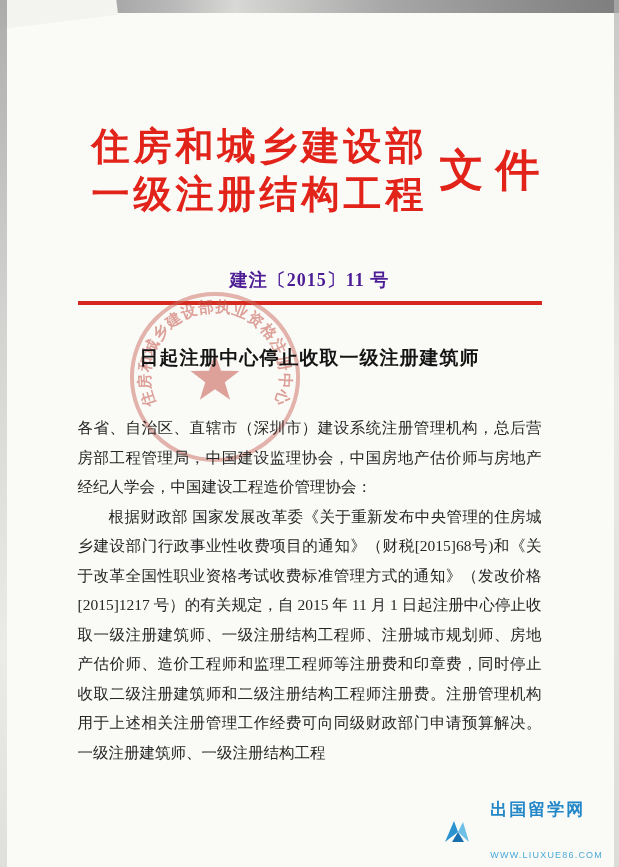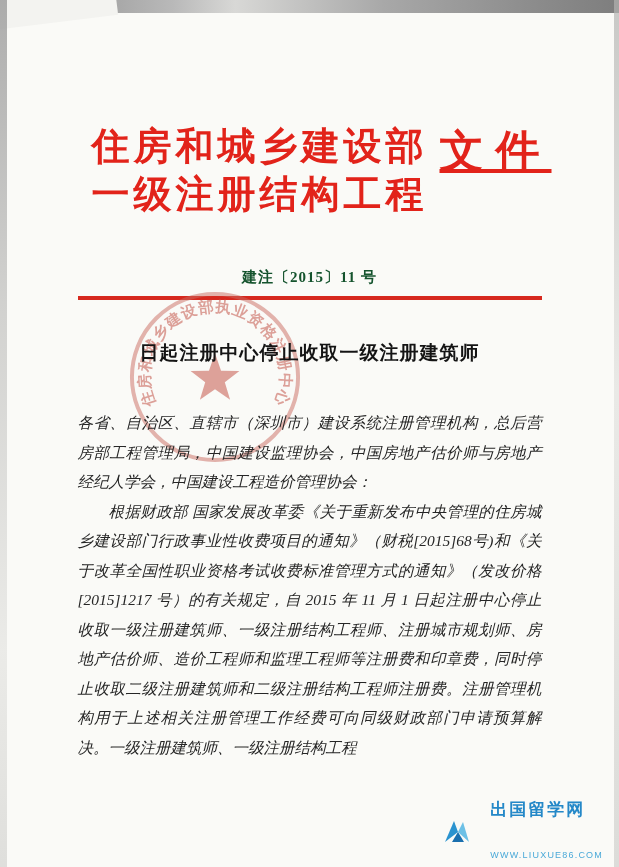--- a/index.html
+++ b/index.html
@@ -37,48 +37,48 @@
   }
   .content {
     position: relative;
     width: 464px;
     margin: 0 auto;
   }
   
   .letterhead {
     margin-top: 122px;
     display: flex;
+    align-items: center;
     justify-content: space-between;
     padding: 0 2px 0 14px;
   }
   .agency {
     color: #e2231a;
     font-weight: bold;
     font-size: 38px;
     line-height: 48px;
     letter-spacing: 4px;
     text-align: center;
     white-space: nowrap;
   }
   .doc-type {
     color: #e2231a;
     font-weight: bold;
     font-size: 44px;
     letter-spacing: 12px;
     margin-right: -12px;
     white-space: nowrap;
-    text-decoration: underline;
   }
   .doc-number {
     margin-top: 50px;
     text-align: center;
     font-weight: bold;
-    font-size: 15px;
+    font-size: 18px;
     letter-spacing: 1px;
-    color: #14532d;
+    color: #4c1d95;
   }
   .red-divider {
     margin-top: 9px;
     height: 4px;
     background: #d6281e;
   }
   .doc-title {
     margin-top: 40px;
     text-align: center;
     font-weight: bold;
@@ -98,21 +98,20 @@
     pointer-events: none;
   }
   .body-text {
     margin-top: 42px;
     font-size: 15.5px;
     line-height: 29.5px;
     text-align: justify;
     color: #262626;
     position: relative;
     z-index: 2;
-    font-style: italic;
   }
   .body-text p.indent { text-indent: 2em; }
   
   .watermark {
     position: absolute;
     right: 16px;
     bottom: 6px;
     display: flex;
     align-items: center;
     gap: 20px;

